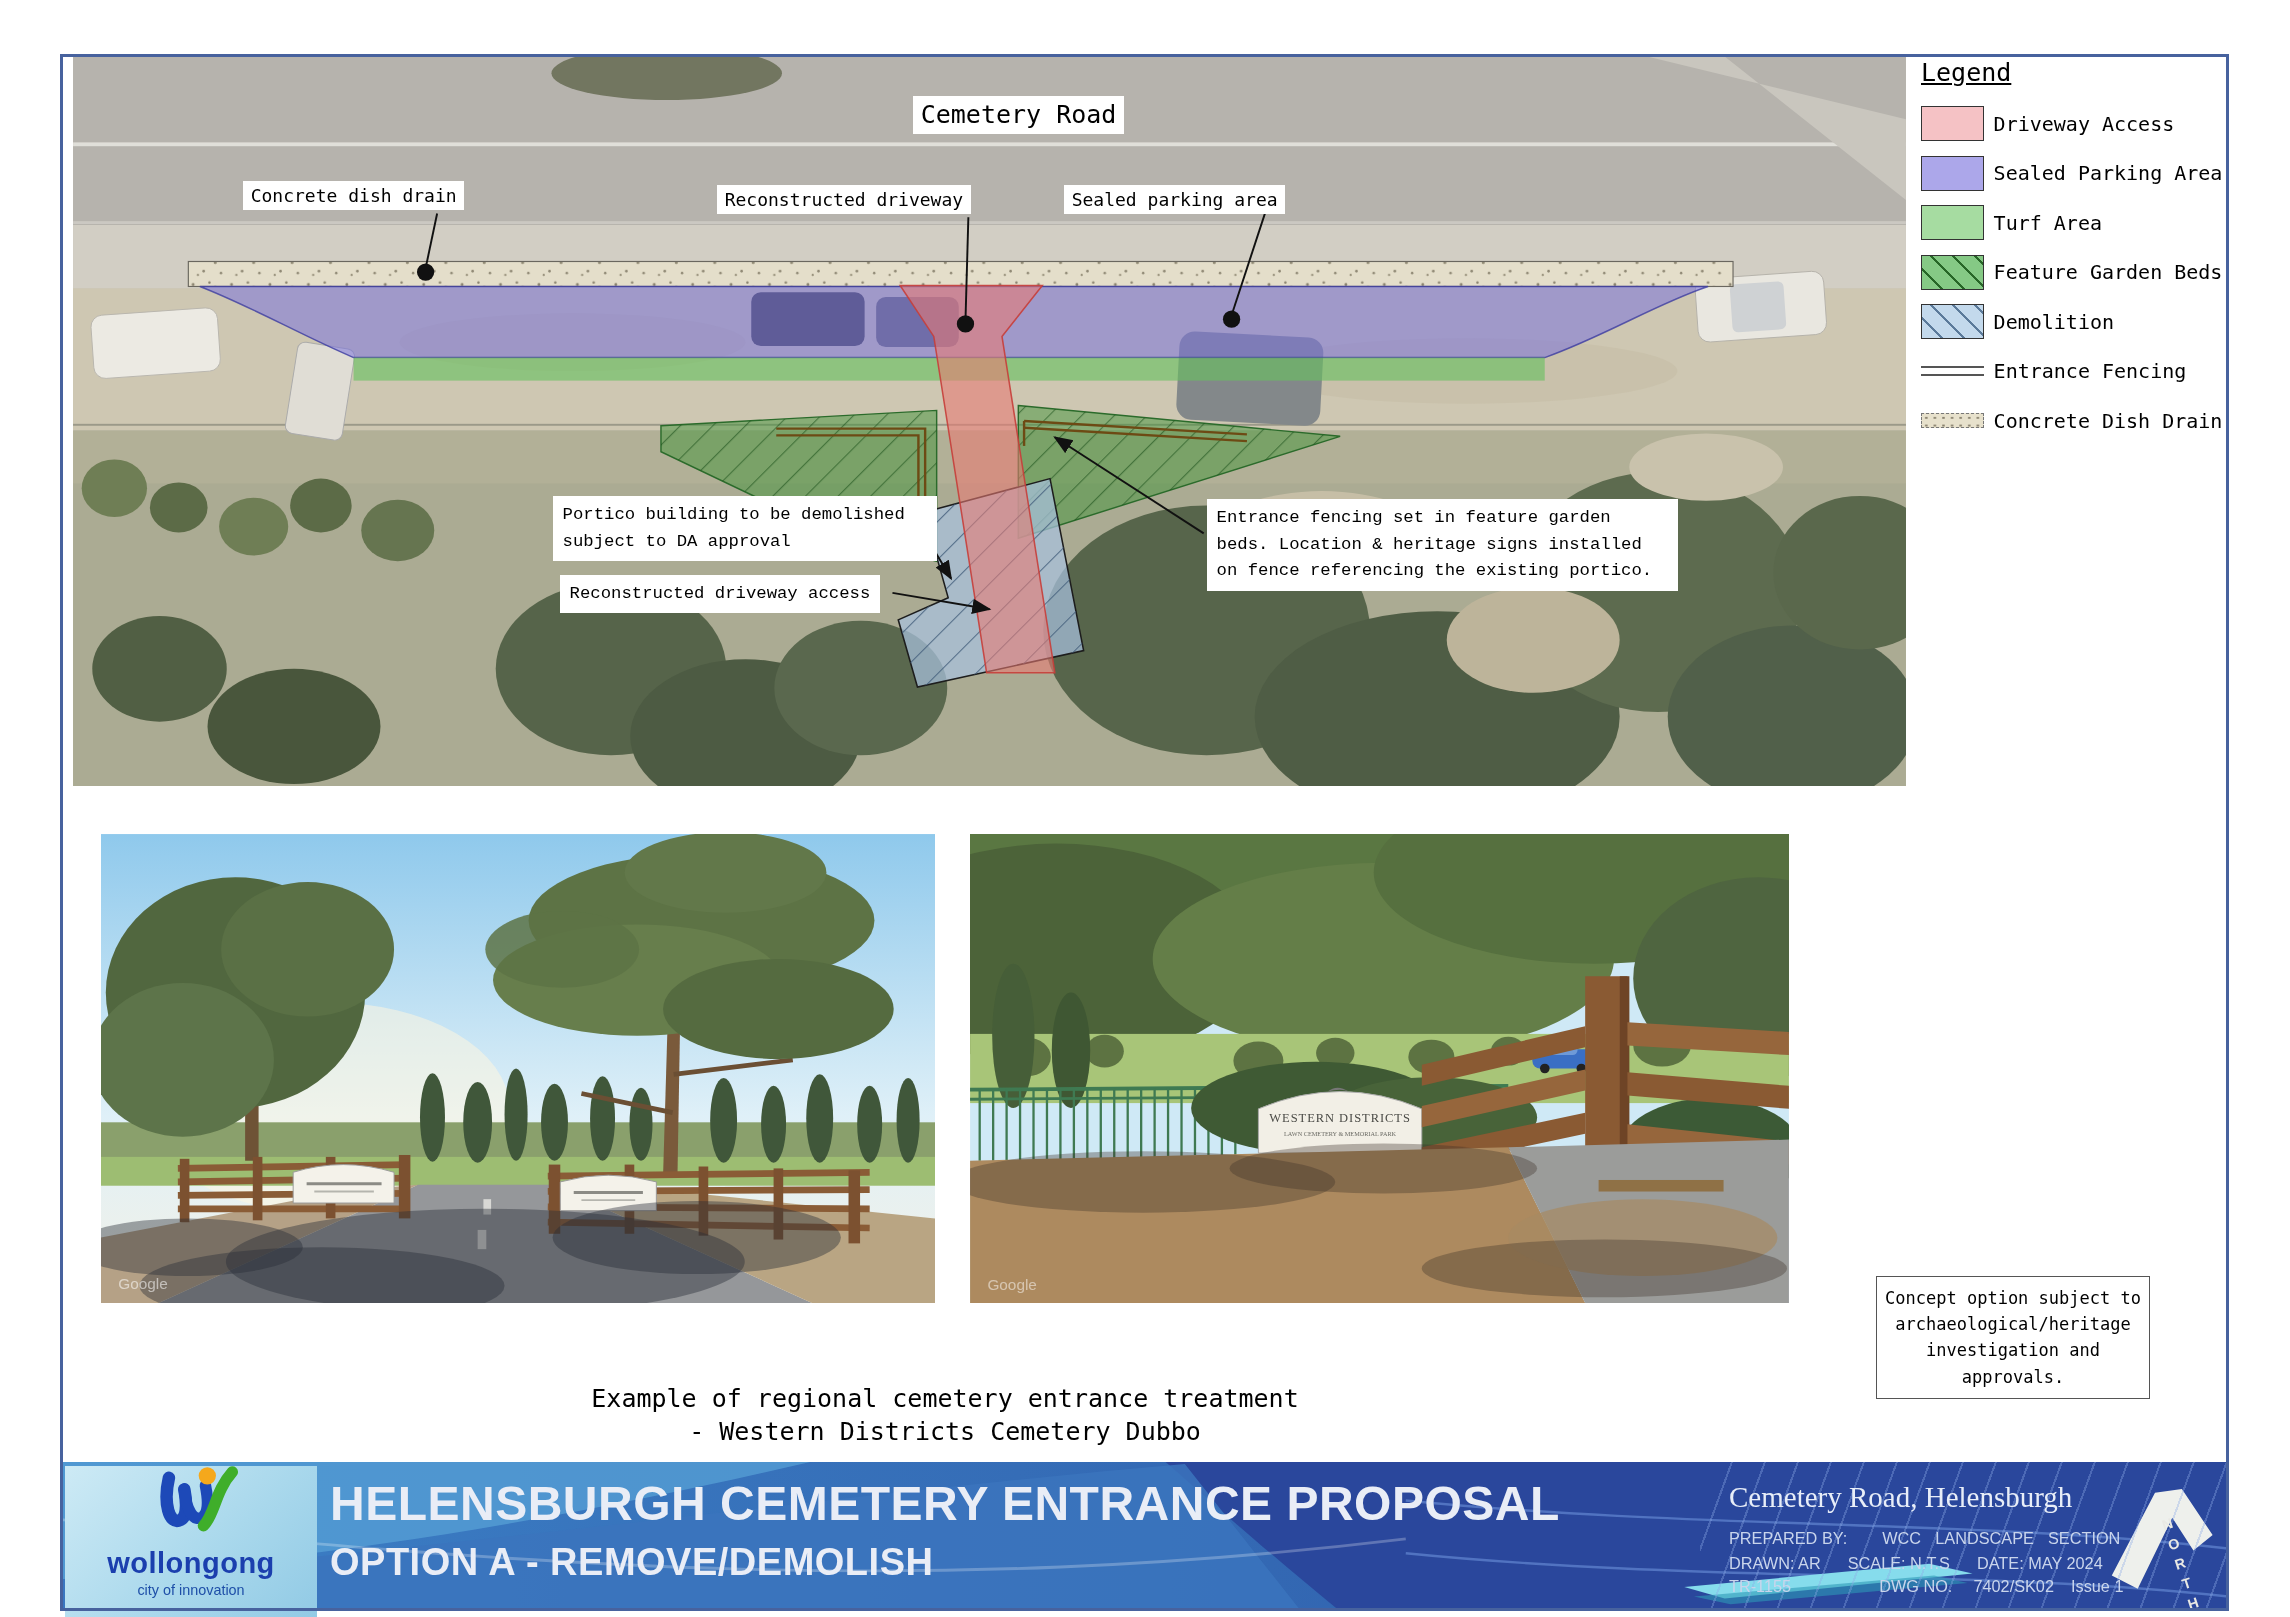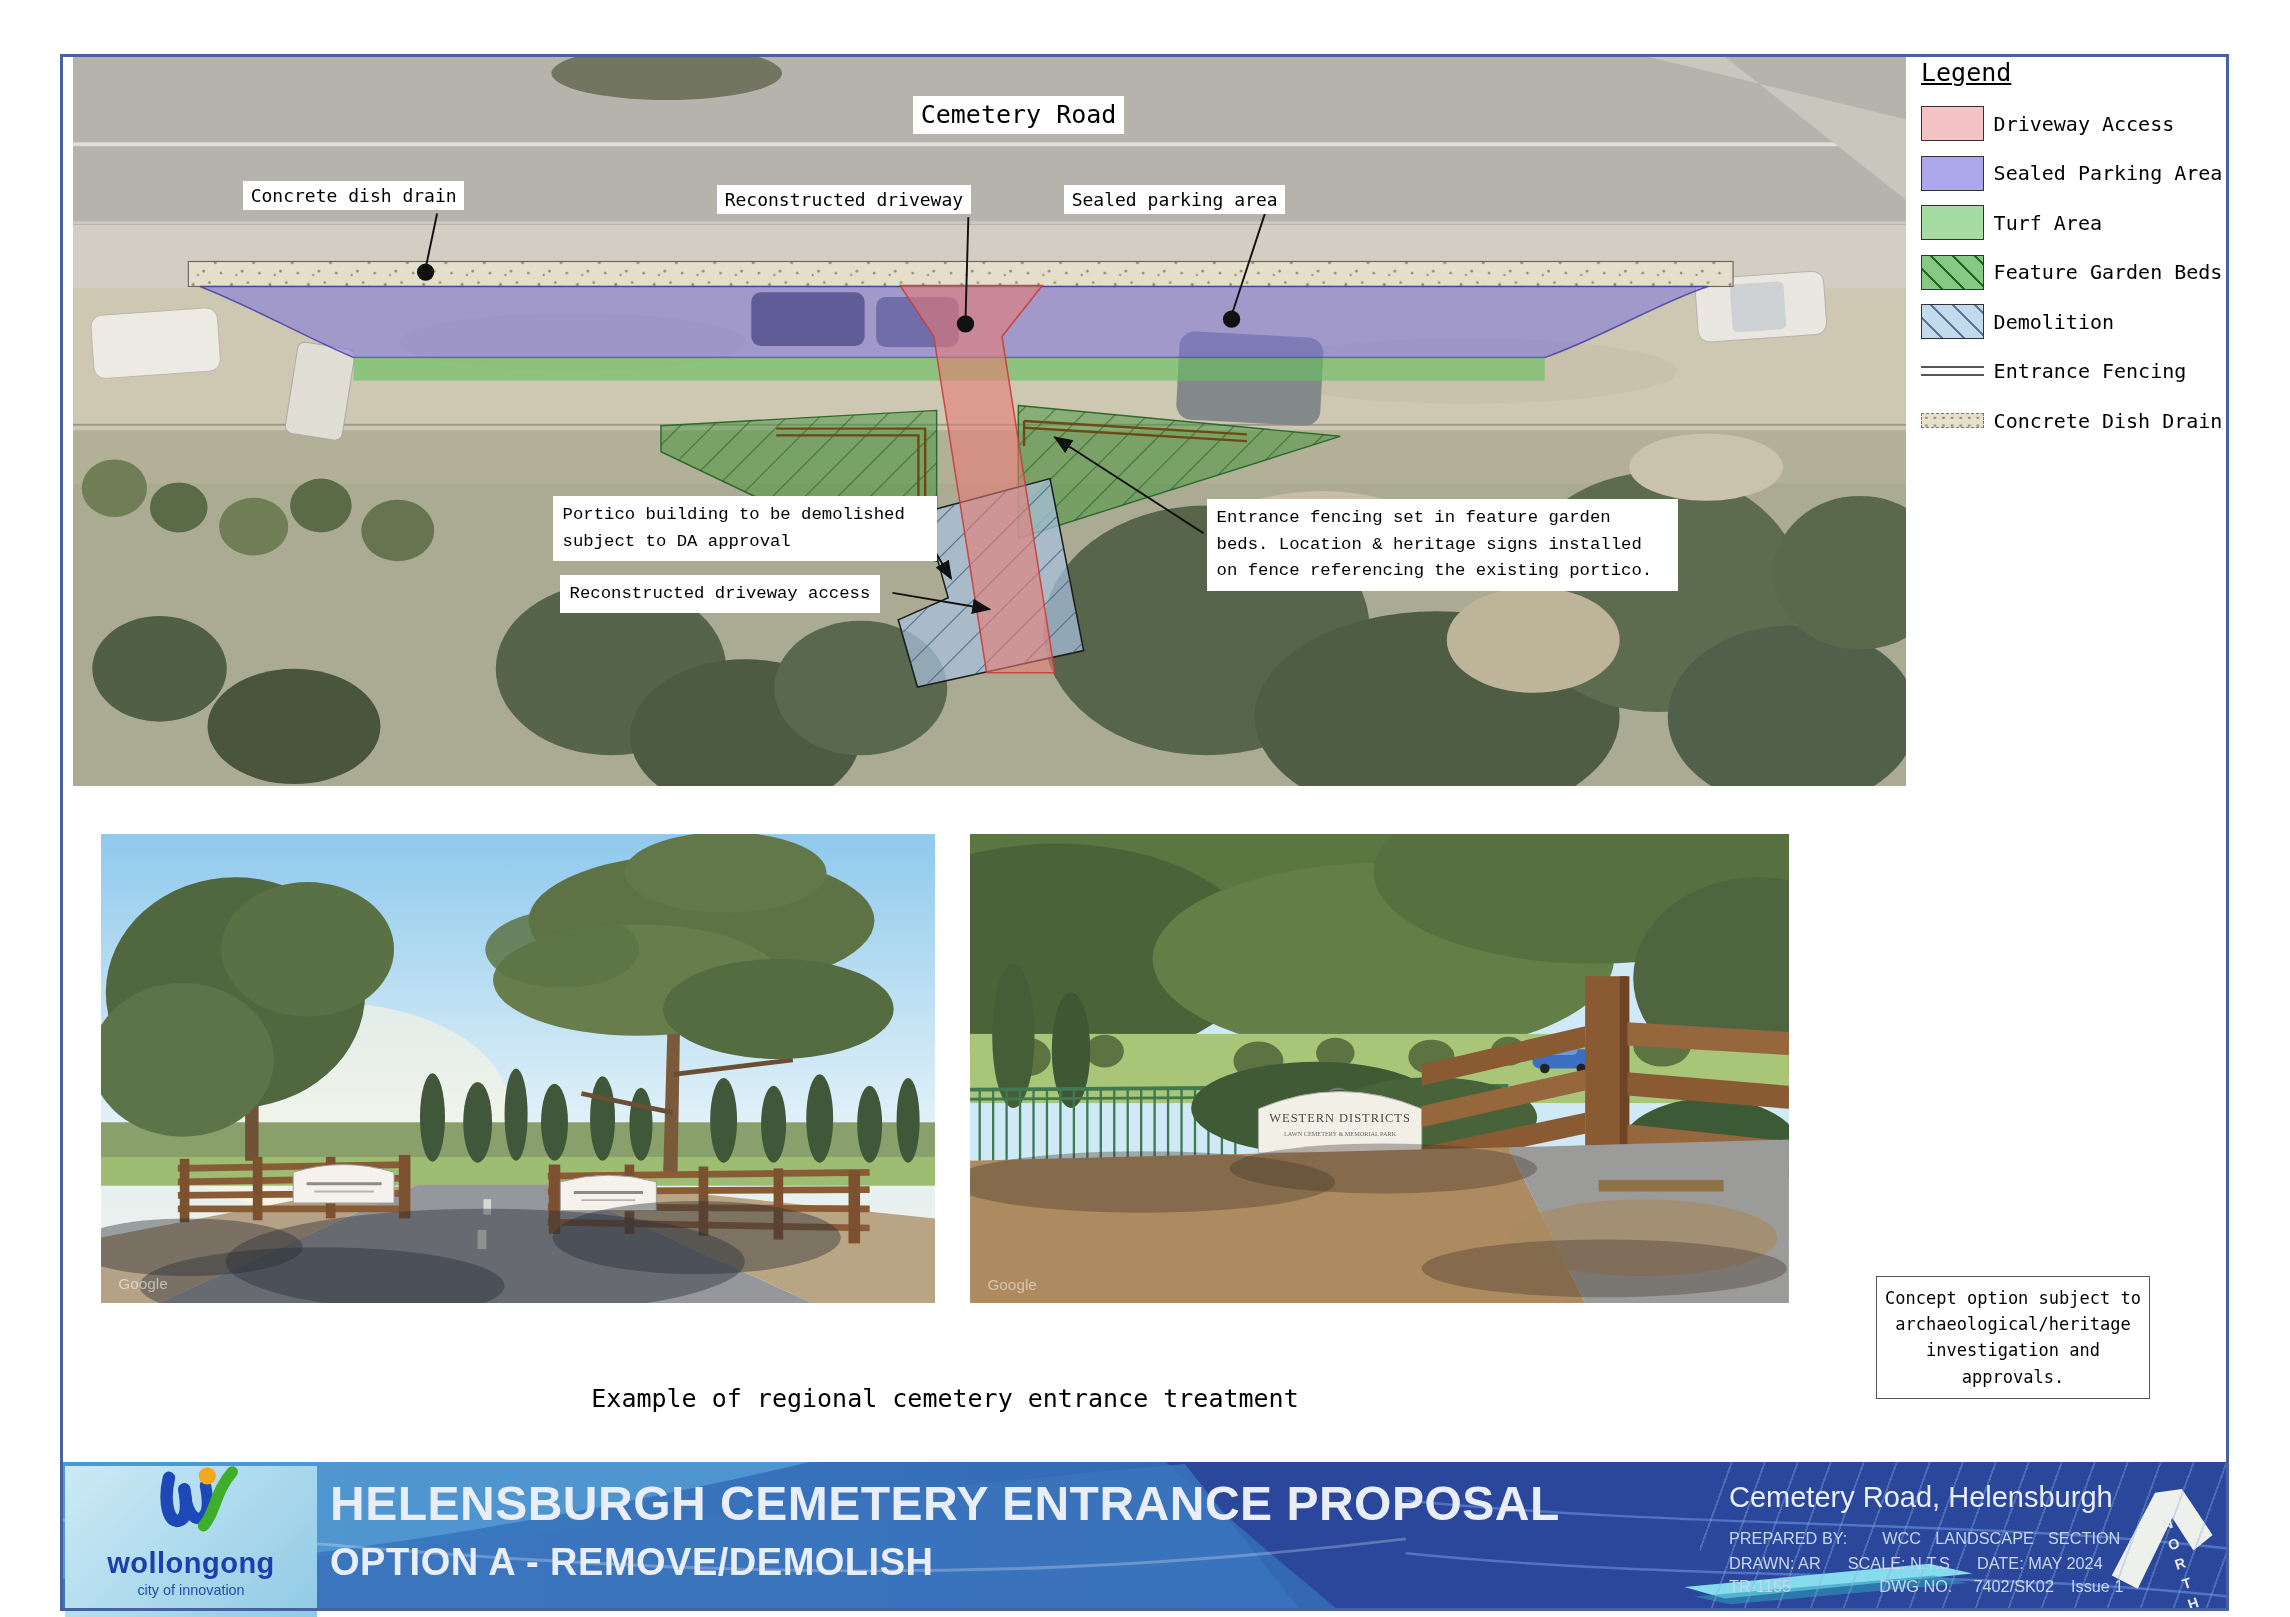--- a/index.html
+++ b/index.html
@@ -43,21 +43,21 @@
   .footer-bg{position:absolute;left:61px;top:1462px;width:2167px;height:148px;z-index:2;}
   .logo-panel{position:absolute;left:65px;top:1466px;width:252px;height:176px;z-index:4;
      background:linear-gradient(135deg,#cdeaf5 0%,#a9d8ec 55%,#8ec8e4 100%);
      display:flex;flex-direction:column;align-items:center;justify-content:flex-start;}
   .logo-name{color:#1b3fae;font-weight:bold;font-size:29px;letter-spacing:0.5px;margin-top:-1.9px;}
   .logo-tagline{color:#1e4fa8;font-size:14.4px;margin-top:1.9px;}
   .footer-title{position:absolute;left:330px;top:1476px;color:#e9edf6;font-weight:bold;
      font-size:48px;letter-spacing:0.5px;z-index:4;white-space:nowrap;}
   .footer-subtitle{position:absolute;left:330px;top:1541px;color:#e9edf6;font-weight:bold;
      font-size:38px;letter-spacing:0.5px;z-index:4;white-space:nowrap;}
-  .tb-location{position:absolute;left:1729px;top:1481px;color:#e8eef8;font-size:29px;z-index:4;}
+  .tb-location{position:absolute;left:1729px;top:1481px;color:#e8eef8;font-size:29px;z-index:4;font-family:Liberation Serif, serif;}
   .tb-row{position:absolute;left:1729px;color:#c9d5ec;font-size:16.3px;z-index:4;display:flex;}
   .tb-row span{white-space:nowrap;}
   .north-text{position:absolute;left:2173px;top:1514px;z-index:5;color:#e9e9e4;font-weight:bold;
      font-size:14.4px;writing-mode:vertical-lr;text-orientation:upright;letter-spacing:4.8px;
      transform:rotate(-18deg);}
   .pinstripes{position:absolute;left:1700px;top:1462px;width:528px;height:148px;z-index:3;
      background-image:repeating-linear-gradient(110deg, transparent 0 29px, rgba(140,170,230,.35) 29px 31px);}
 </style>
 </head>
 <body>
@@ -388,20 +388,21 @@
       <ellipse cx="180" cy="362" rx="200" ry="32"></ellipse>
       <ellipse cx="430" cy="348" rx="160" ry="26"></ellipse>
       <ellipse cx="660" cy="452" rx="190" ry="30"></ellipse>
     </g>
     <rect x="654" y="360" width="130" height="12" fill="#8f7146"></rect>
     <text x="18" y="474" font-size="16" fill="#ffffff" opacity=".5" font-family="Liberation Sans, sans-serif">Google</text>
   </svg>
 
   <div class="caption">
     <div>Example of regional cemetery entrance treatment</div>
+    <div>- Western Districts Cemetery Dubbo</div>
   </div>
 
   <div class="note-box">
     <div>Concept option subject to</div>
     <div>archaeological/heritage</div>
     <div>investigation and approvals.</div>
   </div>
 
   <svg class="footer-bg" width="2167" height="148" viewBox="0 0 2256 154" preserveAspectRatio="none">
     <defs>

